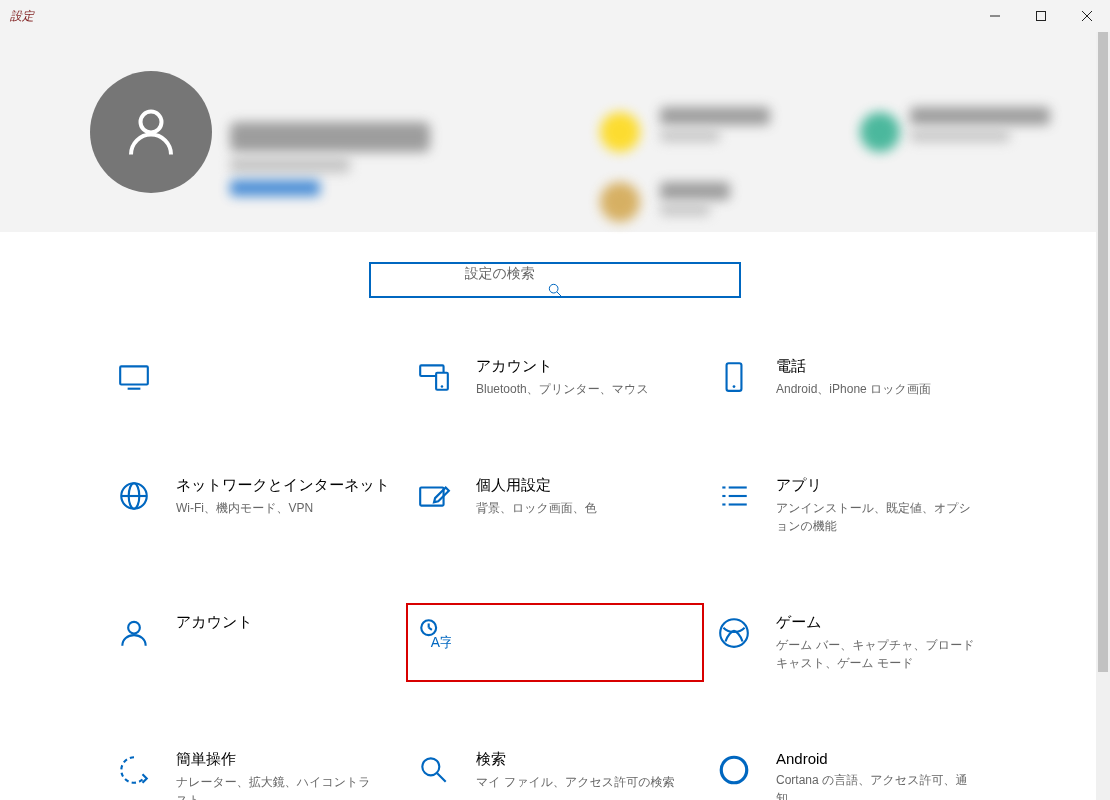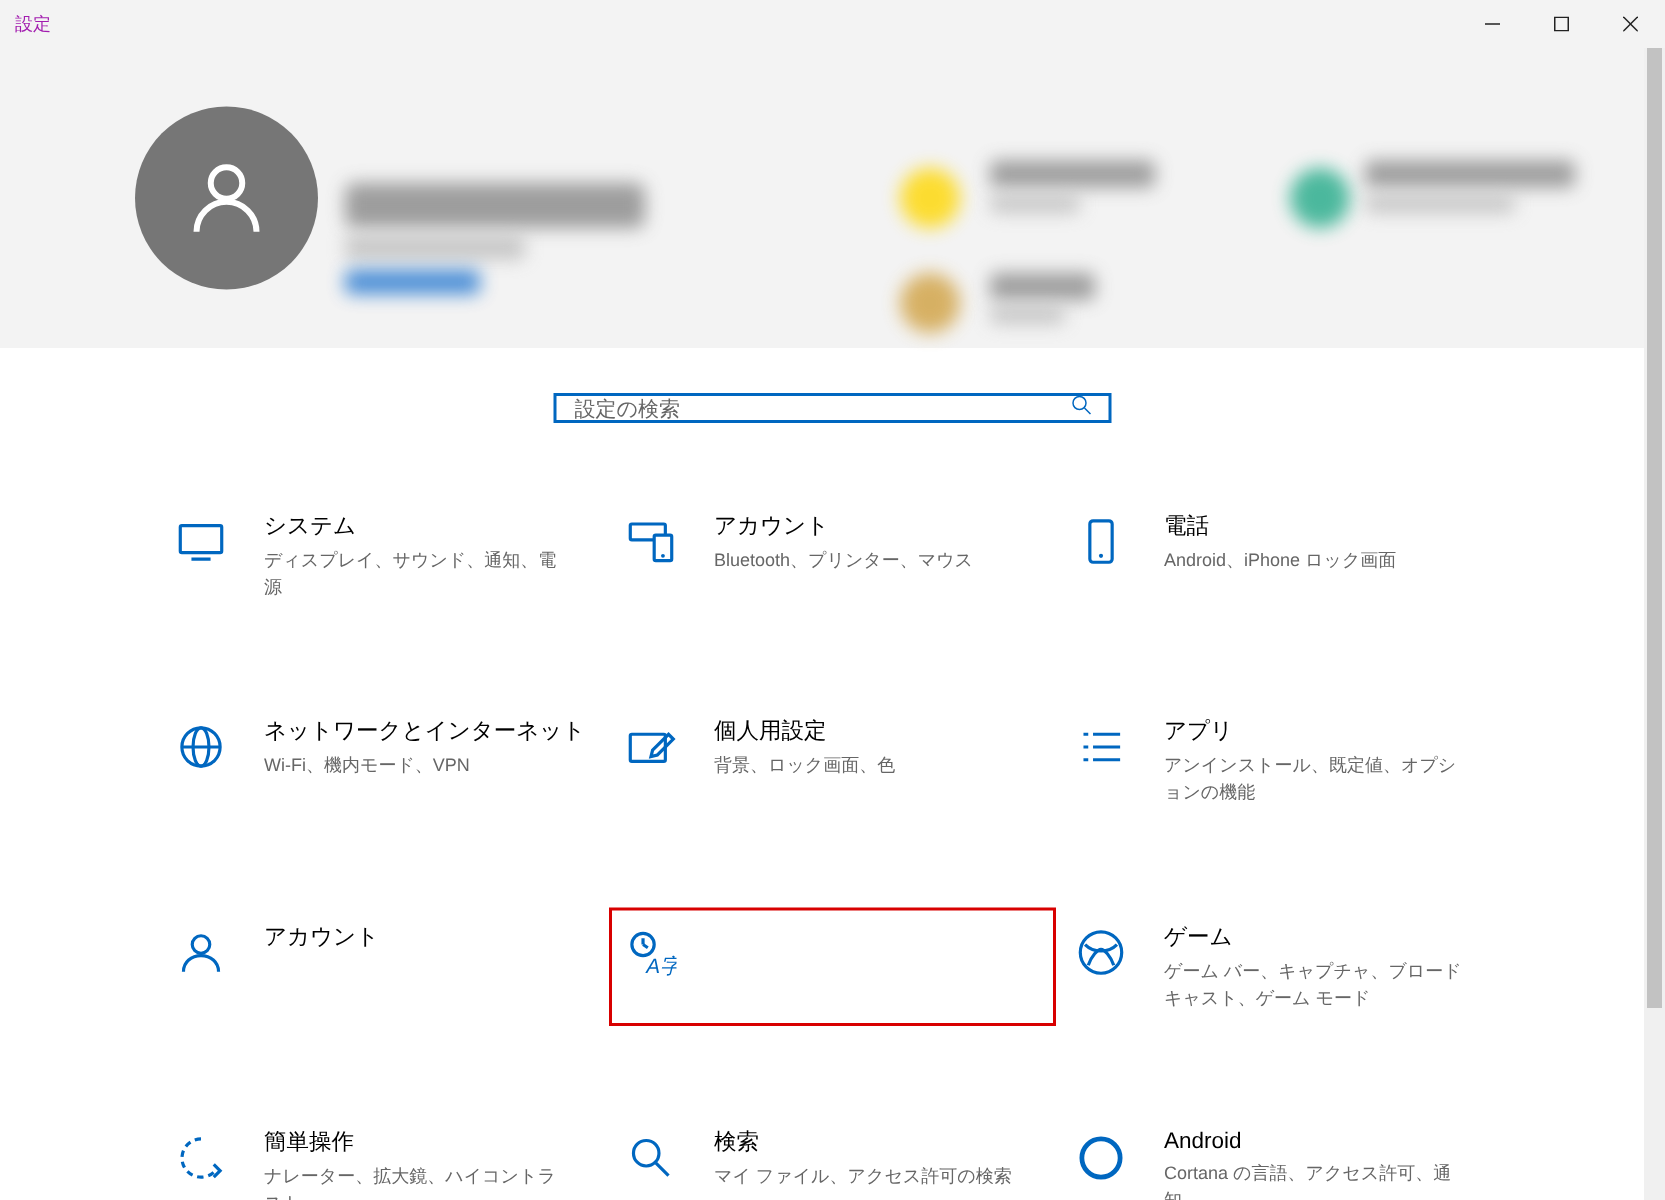--- a/index.html
+++ b/index.html
@@ -1,21 +1,21 @@
 <!DOCTYPE html>
 <html><head>
 <meta charset="utf-8">
 <style>
   * { box-sizing: border-box; }
   html, body { margin: 0; padding: 0; font-family: "Yu Gothic UI", "Segoe UI", Meiryo, sans-serif; background: #fff; }
   .window { width: 1110px; height: 800px; position: relative; overflow: hidden; background: #fff; }
 
   
   .titlebar { height: 32px; display: flex; align-items: center; justify-content: space-between; padding-left: 10px; background: #f3f3f3; }
-  .titlebar .title { font-size: 12px; color: #a21caf; }
+  .titlebar .title { font-size: 12px; color: #7f1d1d; font-style: italic; }
   .titlebar .controls { display: flex; }
   .titlebar .ctrl { width: 46px; height: 32px; display: flex; align-items: center; justify-content: center; color: #222; }
   .titlebar .ctrl svg { display: block; }
 
   
   .header { height: 200px; background: linear-gradient(#f3f3f3,#f3f3f3); position: relative; display:flex; align-items:center; }
   .avatar { width:122px; height:122px; border-radius:50%; background:#767676; display:flex; align-items:center; justify-content:center; margin-left:90px; }
   .avatar svg { width:60px; height:60px; }
   .blur-chunk { position:absolute; filter: blur(6px); opacity:.8; }
   .blur-name { left:230px; top:90px; width:200px; height:30px; background:#888; border-radius:6px; }
@@ -26,30 +26,30 @@
   .blur-t1   { left:660px; top:75px;  width:110px; height:18px; background:#888; border-radius:4px; }
   .blur-t1b  { left:660px; top:98px;  width:60px;  height:12px; background:#bbb; border-radius:4px; }
   .blur-t2   { left:660px; top:150px; width:70px;  height:18px; background:#888; border-radius:4px; }
   .blur-t2b  { left:660px; top:172px; width:50px;  height:12px; background:#bbb; border-radius:4px; }
   .blur-dot3 { left:860px; top:80px;  width:40px; height:40px; background:#2a8; border-radius:50%; }
   .blur-t3   { left:910px; top:75px;  width:140px; height:18px; background:#888; border-radius:4px; }
   .blur-t3b  { left:910px; top:98px;  width:100px; height:12px; background:#bbb; border-radius:4px; }
 
   
   .search-wrap { display:flex; justify-content:center; margin-top: 30px; }
-  .search { width: 372px; height: 20px; border: 2px solid #0067c0; display:flex; align-items:center; padding: 0 10px; }
+  .search { width: 372px; height: 36px; border: 2px solid #0067c0; display:flex; align-items:center; padding: 0 10px; flex-direction: column; }
   .search input { flex:1; border:none; outline:none; font-size:14px; color:#666; background:transparent; }
   .search input::placeholder { color:#666; }
   .search .icon { color:#0067c0; }
 
   
   .grid { margin: 55px 110px 0 110px; display:grid; grid-template-columns: repeat(3, 1fr); column-gap: 10px; row-gap: 70px; }
   .tile { display:flex; align-items:flex-start; gap:22px; padding:4px; cursor:pointer; position:relative; }
   .tile.highlight::after { content:""; position:absolute; inset:-6px -4px -6px -4px; border:2px solid #d80000; pointer-events:none; }
-  .tile .ticon { width:40px; min-width:40px; height:40px; display:flex; align-items:center; justify-content:center; color:#0067c0;font-style:italic; }
+  .tile .ticon { width:40px; min-width:40px; height:40px; display:flex; align-items:center; justify-content:center; color:#0067c0; }
   .tile .ticon svg { width:34px; height:34px; }
   .tile .txt { display:flex; flex-direction:column; gap:4px; }
   .tile .ttl { font-size:15px; color:#000; }
   .tile .dsc { font-size:12px; color:#666; line-height:1.5; max-width:200px; }
 
   
   .scrollbar { position:absolute; right:0; top:32px; width:14px; height:calc(100% - 32px); background:#f0f0f0; }
   .thumb { position:absolute; left:2px; right:2px; top:0; height:640px; background:#c2c2c2; }
 </style>
 </head>
@@ -114,24 +114,20 @@
 
   <div class="grid">
 
     <div class="tile">
       <div class="ticon">
         <svg viewBox="0 0 32 32">
             <rect x="3" y="6" width="26" height="17" rx="1" fill="none" stroke="currentColor" stroke-width="2"></rect>
             <line x1="10" y1="27" x2="22" y2="27" stroke="currentColor" stroke-width="2"></line>
           </svg>
       </div>
-      <div class="txt">
-        <span class="ttl">システム</span>
-        <span class="dsc">ディスプレイ、サウンド、通知、電源</span>
-      </div>
     </div>
 
     <div class="tile">
       <div class="ticon">
         <svg viewBox="0 0 32 32">
             <rect x="3" y="5" width="22" height="10" rx="1" fill="none" stroke="currentColor" stroke-width="2"></rect>
             <rect x="18" y="12" width="11" height="16" rx="1" fill="#fff" stroke="currentColor" stroke-width="2"></rect>
             <circle cx="23.5" cy="25" r="1.2" fill="currentColor"></circle>
           </svg>
       </div>

